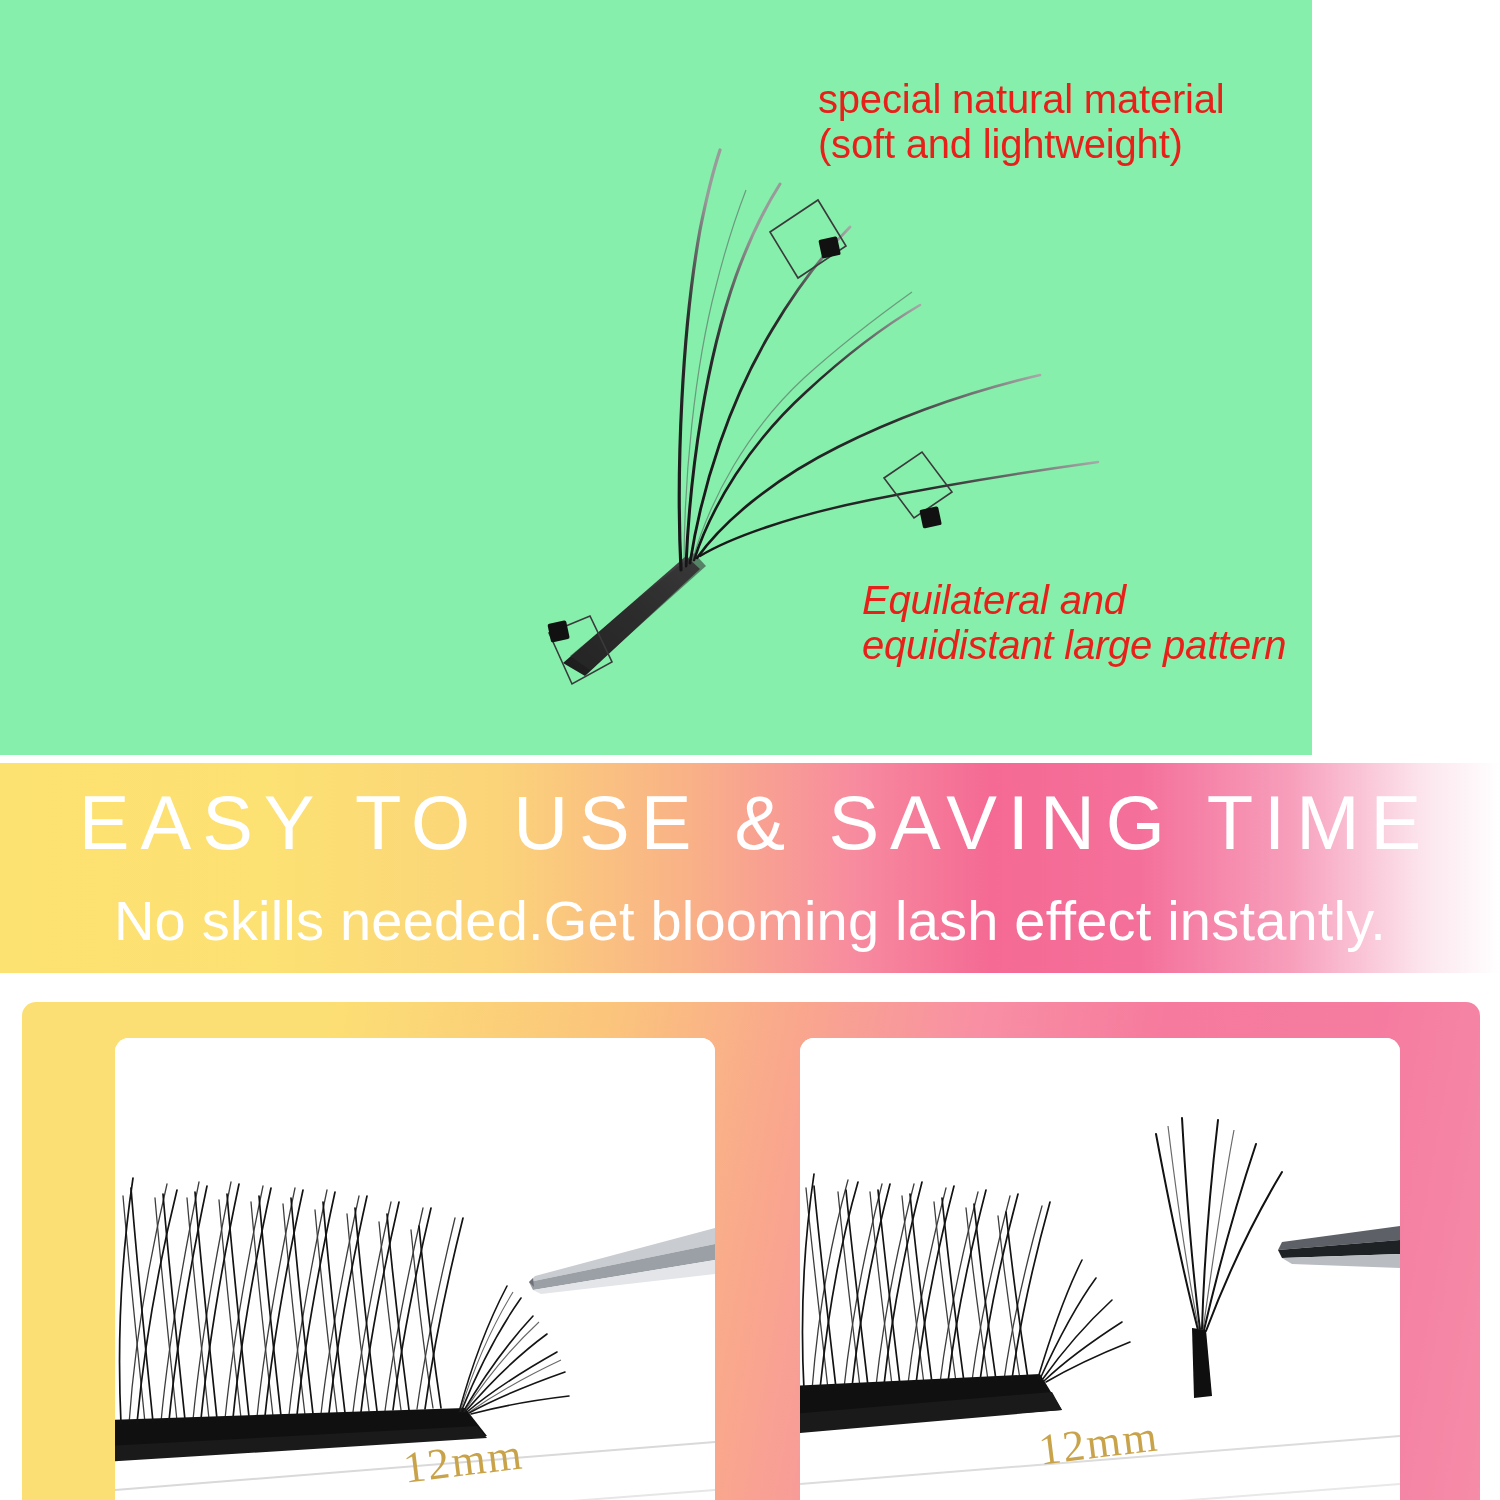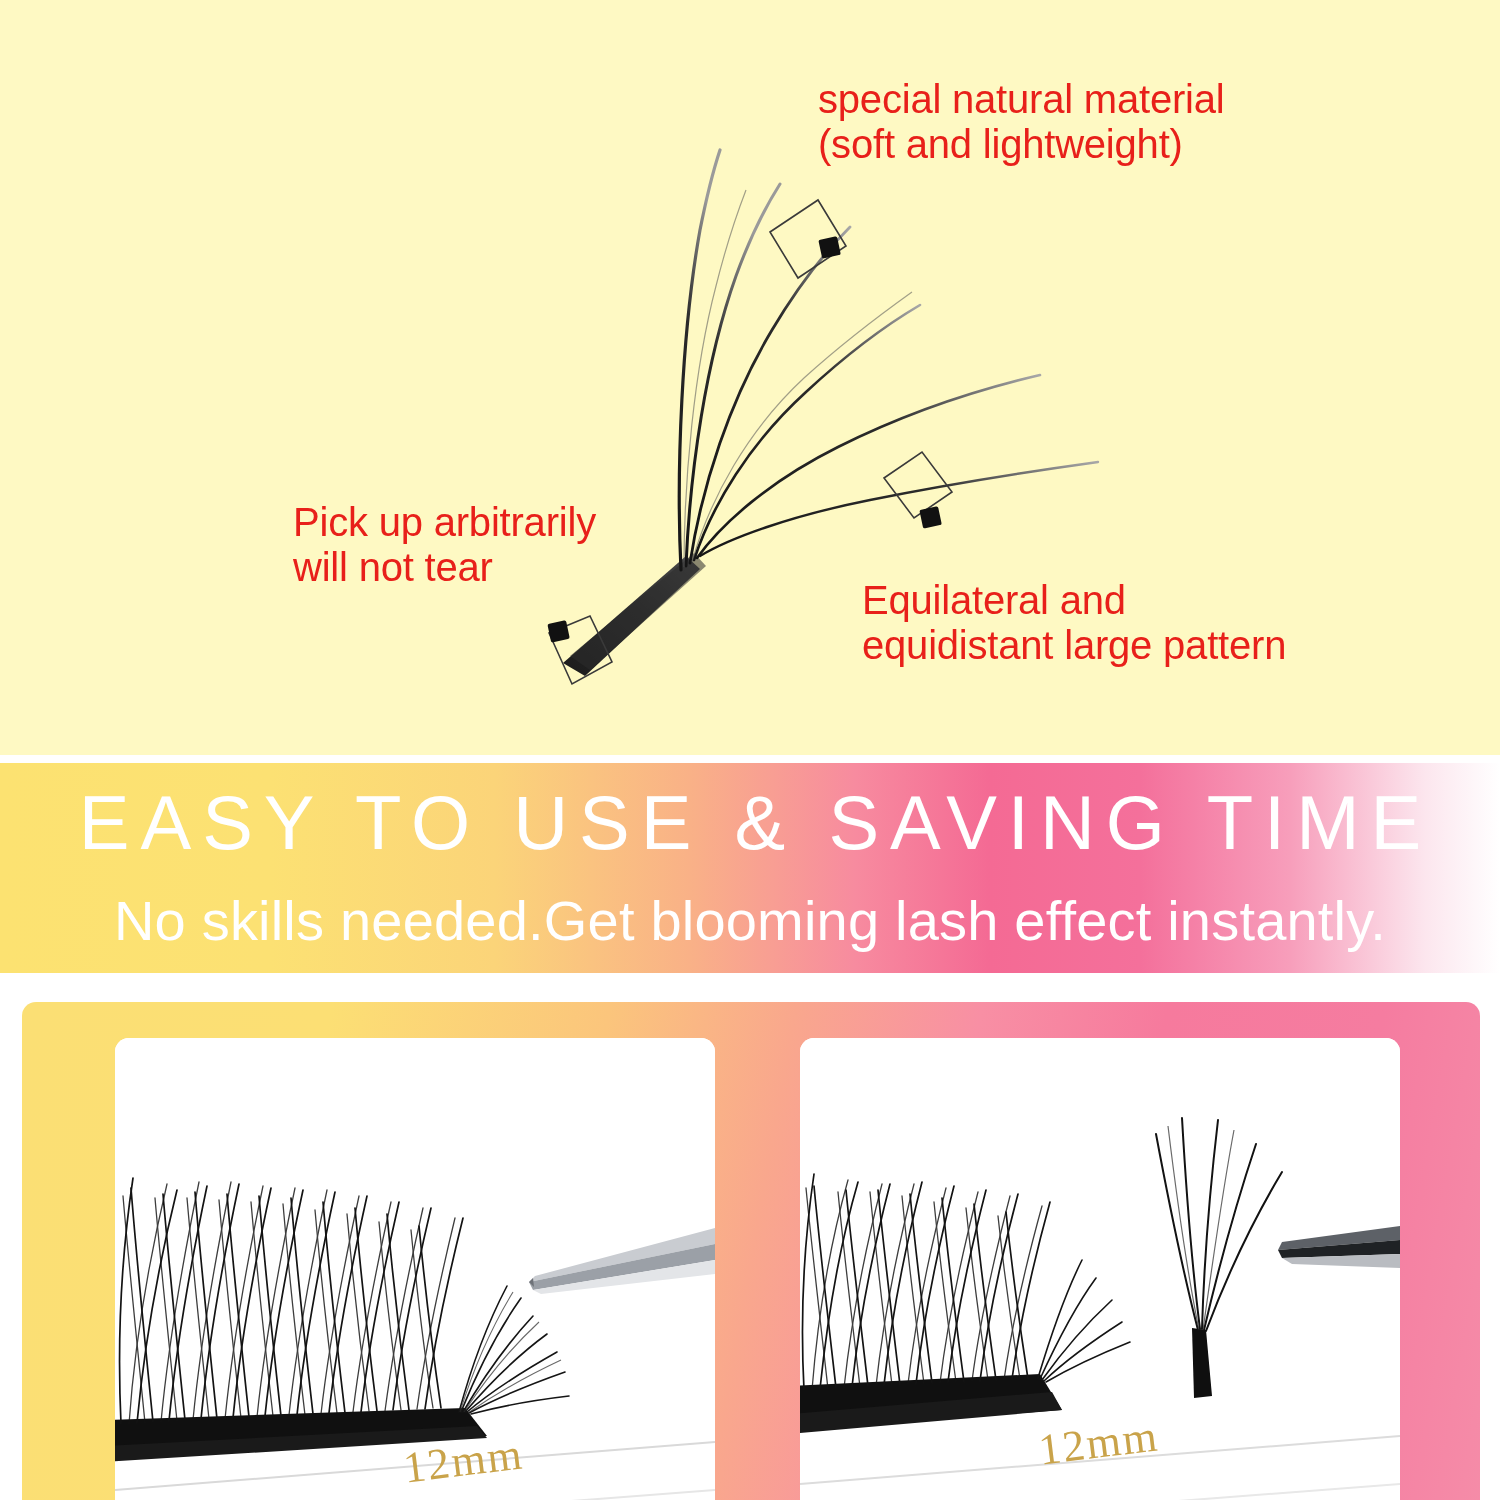--- a/index.html
+++ b/index.html
@@ -13,22 +13,22 @@
     position: relative;
     overflow: hidden;
     font-family: "Liberation Sans", sans-serif;
     -webkit-font-smoothing: antialiased;
   }
 
   
   #diagram-section {
     position: absolute;
     left: 0; top: 0;
-    width: 1500px; height: 755px;
-    background: #fef9c3;
+    width: 1312px; height: 755px;
+    background: #86efac;
   }
   #fan-diagram-svg {
     position: absolute;
     left: 0; top: 0;
     width: 1500px; height: 755px;
   }
 
   .callout {
     position: absolute;
     color: #e8201a;
@@ -43,20 +43,21 @@
     left: 818px;
     top: 77px;
   }
   #callout-pickup {
     left: 293px;
     top: 500px;
   }
   #callout-equilateral {
     left: 862px;
     top: 578px;
+    font-style: italic;
   }
 
   
   #banner {
     position: absolute;
     left: 0;
     top: 763px;
     width: 1500px;
     height: 210px;
     background: linear-gradient(90deg,
@@ -192,22 +193,20 @@
     </g>
     <g>
       <polygon points="549,633 590,616 612,662 572,684" fill="none" stroke="#3a3a3a" stroke-width="1.6"></polygon>
       <rect x="549" y="622" width="19" height="19" rx="2" fill="#111111" transform="rotate(-12 558 631)"></rect>
     </g>
   </svg>
 
   <div class="callout" id="callout-material">special natural material
 (soft and lightweight)</div>
 
-  <div class="callout" id="callout-pickup">Pick up arbitrarily
-will not tear</div>
 
   <div class="callout" id="callout-equilateral">Equilateral and
 equidistant large pattern</div>
 </div>
 
 <div id="banner">
   <div id="banner-title">EASY TO USE &amp; SAVING TIME</div>
   <div id="banner-subtitle">No skills needed.Get blooming lash effect instantly.</div>
 </div>
 

